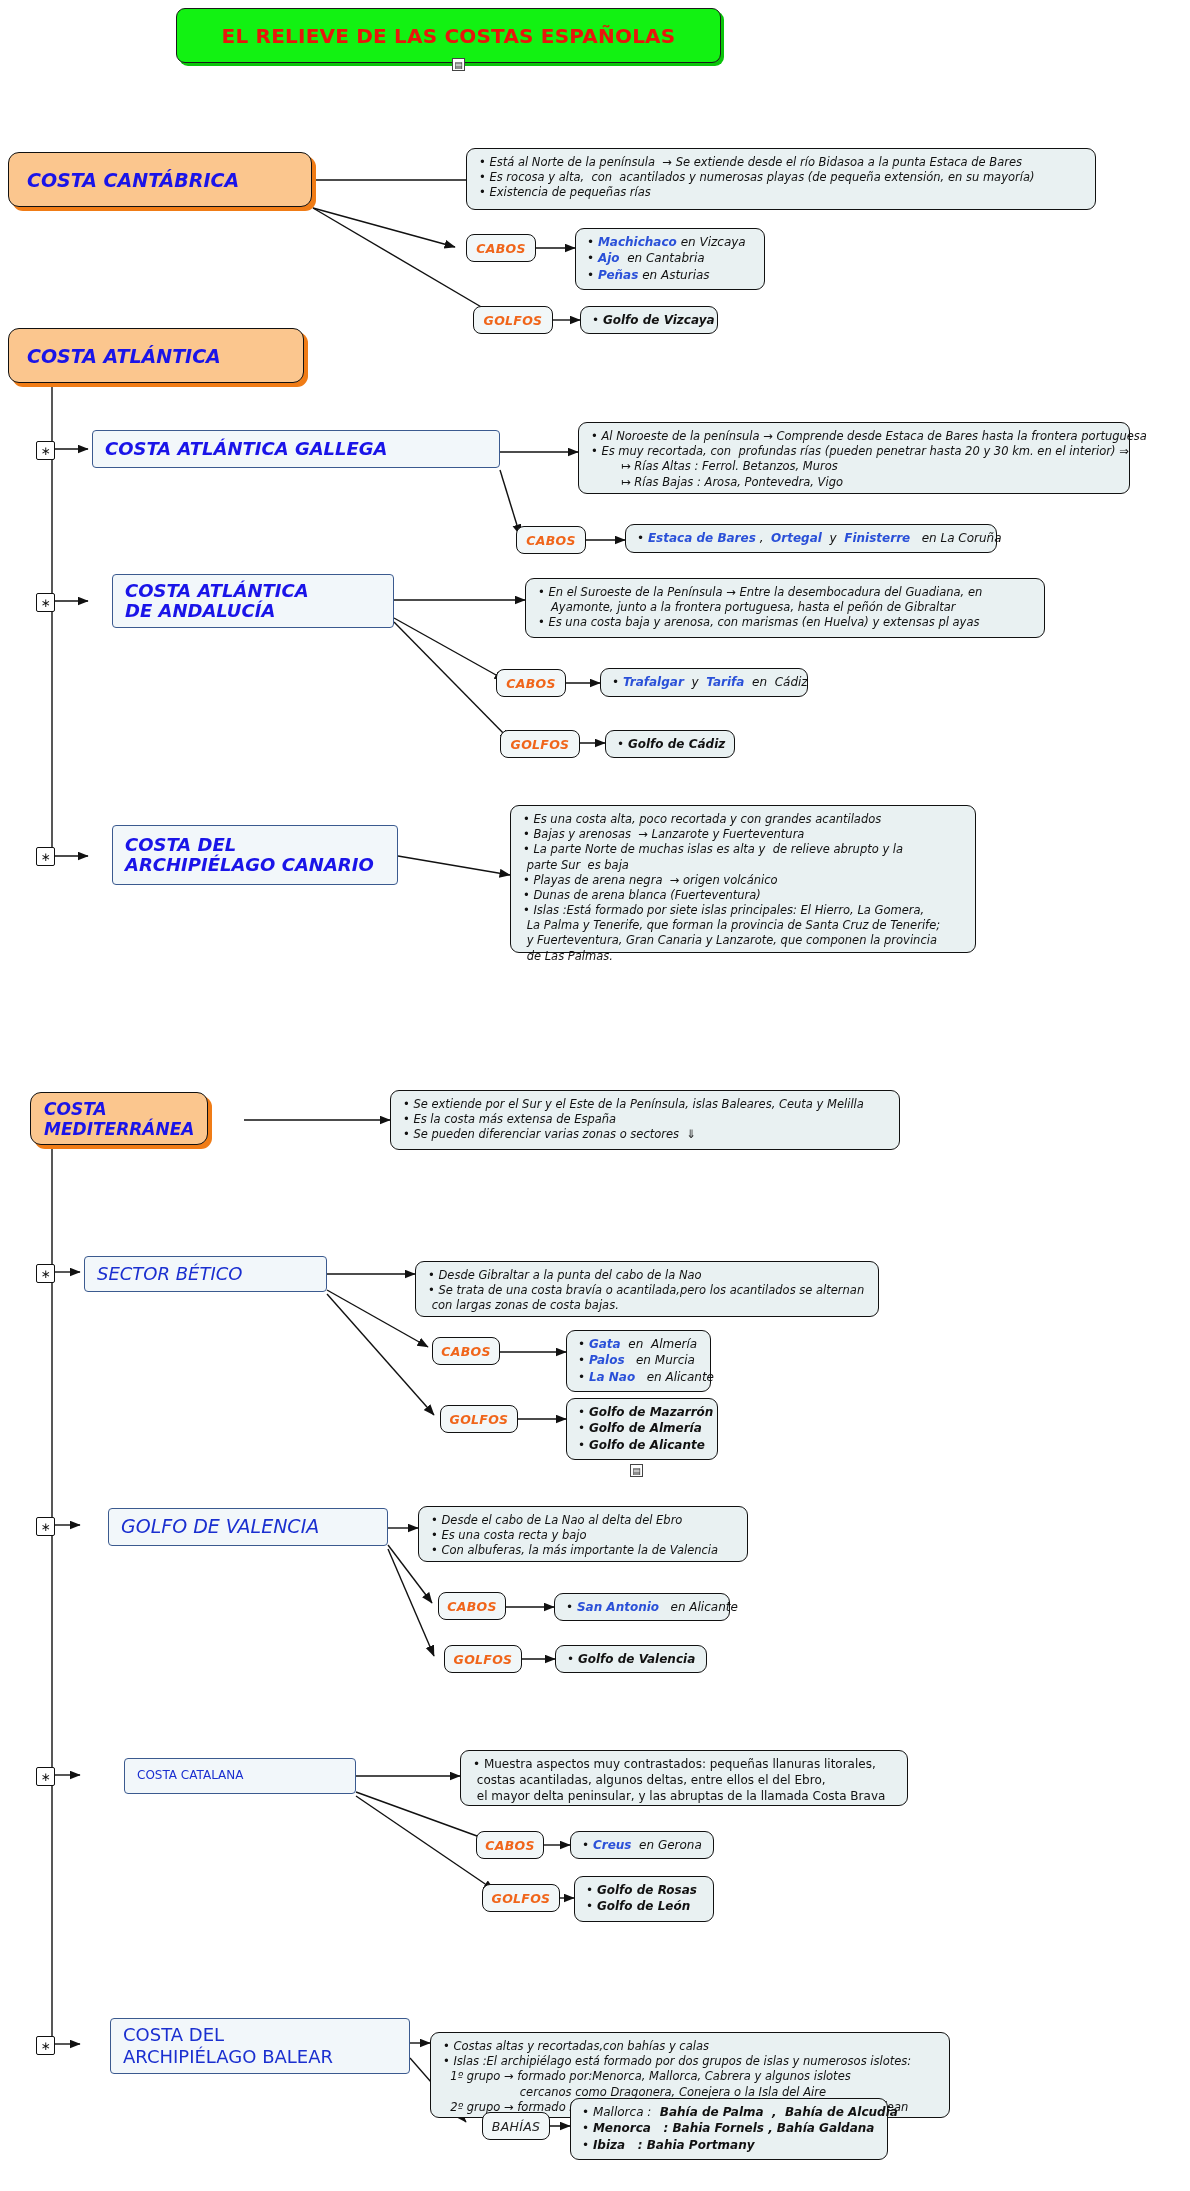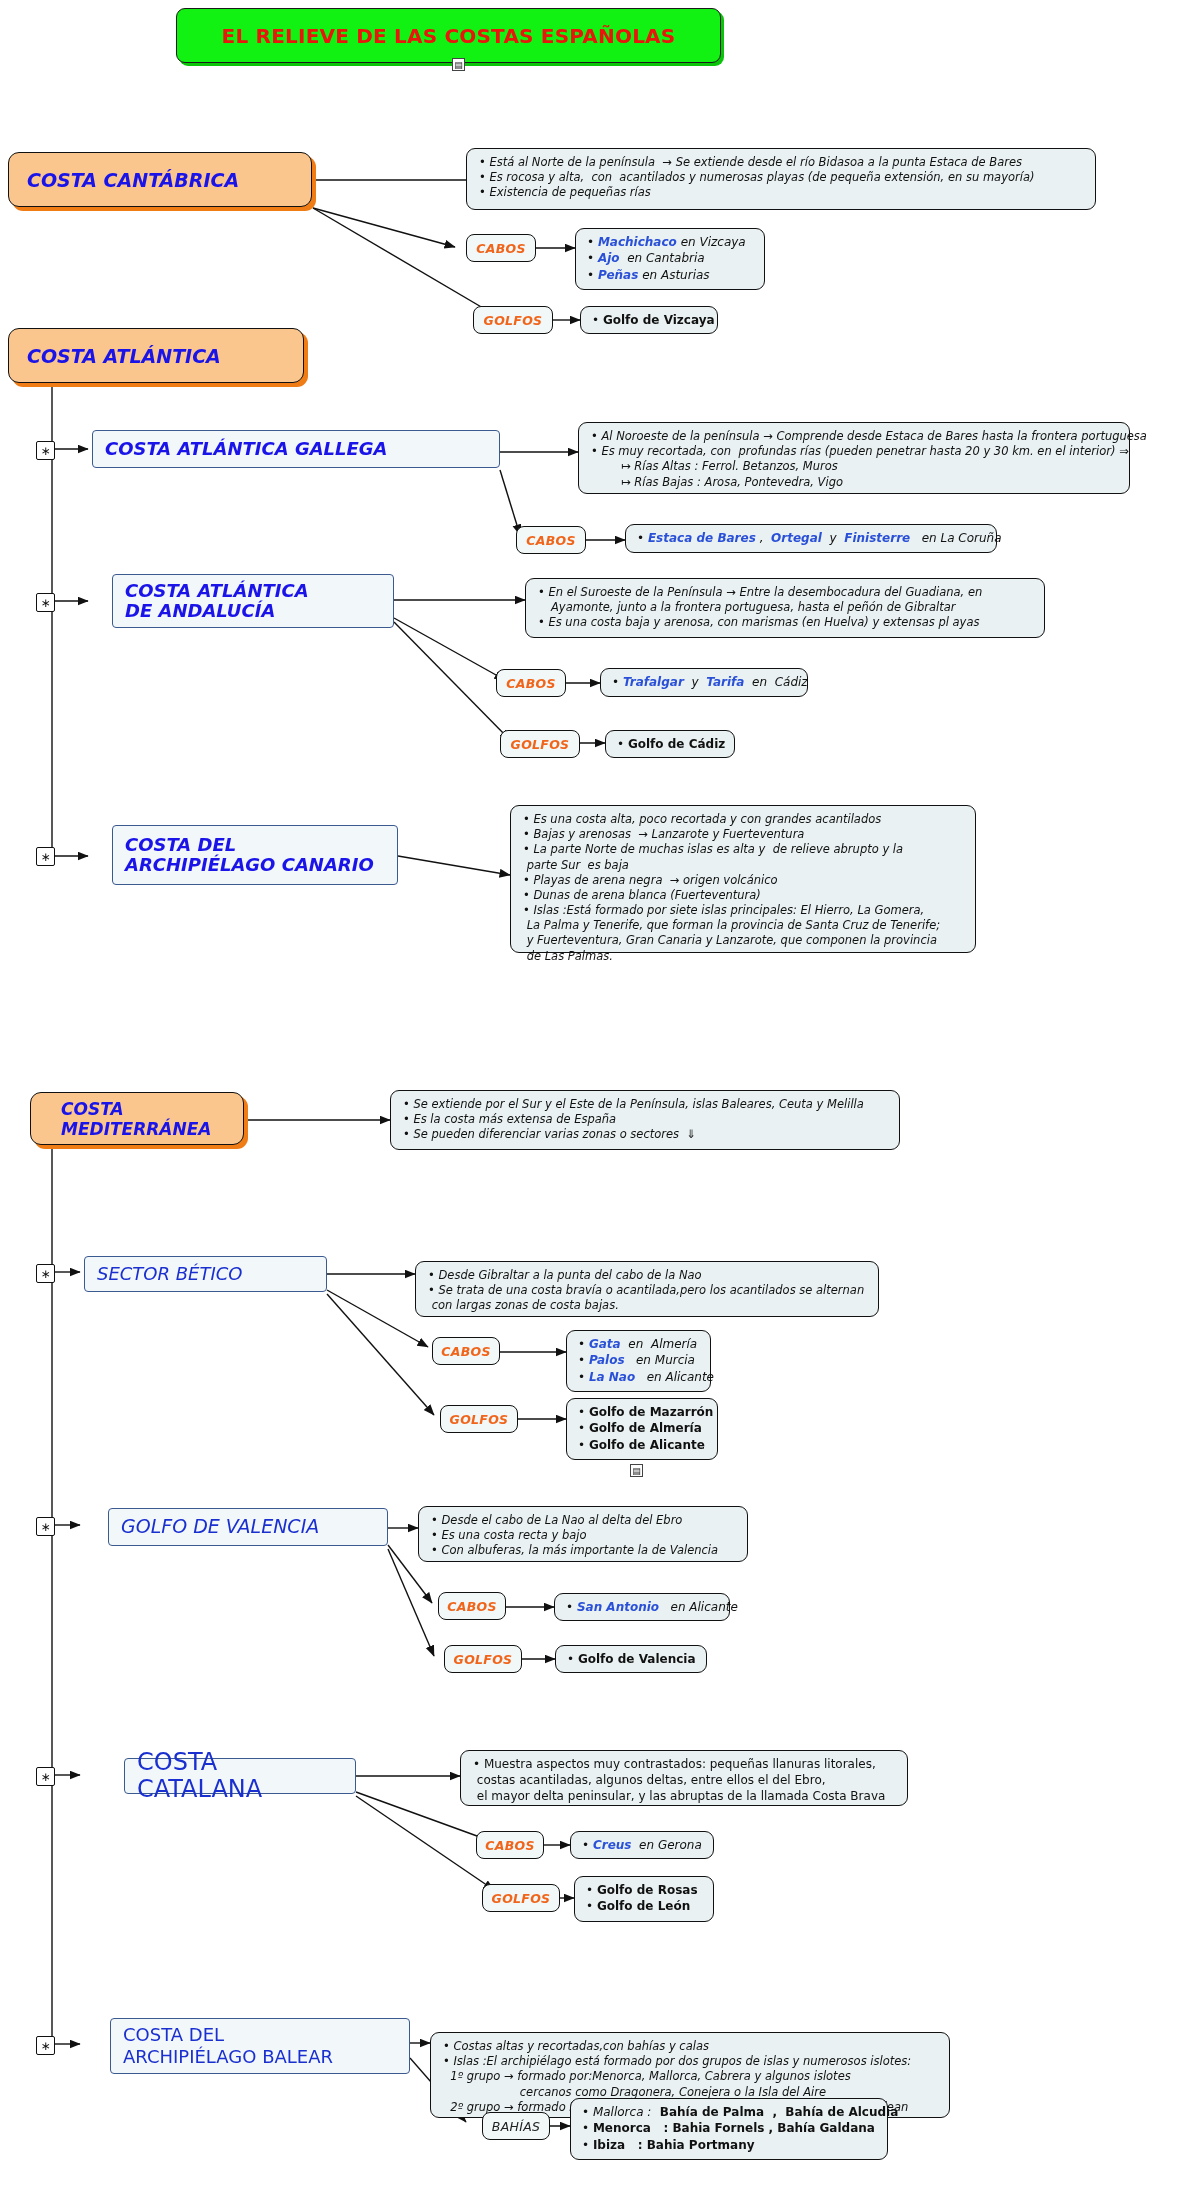--- a/index.html
+++ b/index.html
@@ -90,21 +90,21 @@
     border:1.3px solid #111;
     border-radius:9px;
     box-sizing:border-box;
     padding:5px 11px 5px 11px;
   }
   .list-box ul{margin:0;padding:0;list-style:none;}
   .list-box li{font-size:12px;line-height:1.36;color:#111;white-space:pre;}
   .list-box li::before{content:"• ";color:#111;}
   .nm{color:#2a50d8;font-weight:bold;font-style:italic;}
   .pl{color:#111;font-style:italic;}
-  .bk{color:#111;font-weight:bold;}
+  .bk{color:#111;font-weight:bold;font-style:italic;}
 
   
   .ast{
     position:absolute;width:17px;height:17px;
     border:1.2px solid #111;background:#fff;border-radius:2px;
     display:flex;align-items:center;justify-content:center;
     font-size:12px;line-height:1;color:#111;
   }
 
   
@@ -293,21 +293,21 @@
       <li class="nodot"> parte Sur  es baja</li>
       <li class="dot">Playas de arena negra  → origen volcánico</li>
       <li class="dot">Dunas de arena blanca (Fuerteventura)</li>
       <li class="dot">Islas :Está formado por siete islas principales: El Hierro, La Gomera,</li>
       <li class="nodot"> La Palma y Tenerife, que forman la provincia de Santa Cruz de Tenerife;</li>
       <li class="nodot"> y Fuerteventura, Gran Canaria y Lanzarote, que componen la provincia</li>
       <li class="nodot"> de Las Palmas.</li>
     </ul>
   </div>
 
-  <div class="cat-box" style="left:30px;top:1092px;width:214px;height:53px;padding-left:30px;">
+  <div class="cat-box" style="left:30px;top:1092px;width:178px;height:53px;padding-left:13px;">
     <span style="font-size:17px;">COSTA MEDITERRÁNEA</span>
   </div>
   <div class="info-box" style="left:390px;top:1090px;width:510px;height:60px;">
     <ul>
       <li class="dot">Se extiende por el Sur y el Este de la Península, islas Baleares, Ceuta y Melilla</li>
       <li class="dot">Es la costa más extensa de España</li>
       <li class="dot">Se pueden diferenciar varias zonas o sectores  ⇓</li>
     </ul>
   </div>
 
@@ -369,21 +369,21 @@
   <div class="pill" style="left:444px;top:1645px;width:78px;height:28px;">
     <span>GOLFOS</span>
   </div>
   <div class="list-box" style="left:555px;top:1645px;width:152px;height:28px;">
     <ul>
       <li><span class="bk">Golfo de Valencia</span></li>
     </ul>
   </div>
 
   <div class="sub-box plain" style="left:124px;top:1758px;width:232px;height:36px;">
-    <span style="font-size:24px;">COSTA CATALANA</span>
+    <span style="font-size:12px;">COSTA CATALANA</span>
   </div>
   <div class="info-box roman" style="left:460px;top:1750px;width:448px;height:56px;">
     <ul>
       <li class="dot">Muestra aspectos muy contrastados: pequeñas llanuras litorales,</li>
       <li class="nodot"> costas acantiladas, algunos deltas, entre ellos el del Ebro,</li>
       <li class="nodot"> el mayor delta peninsular, y las abruptas de la llamada Costa Brava</li>
     </ul>
   </div>
   <div class="pill" style="left:476px;top:1831px;width:68px;height:28px;">
     <span>CABOS</span>

